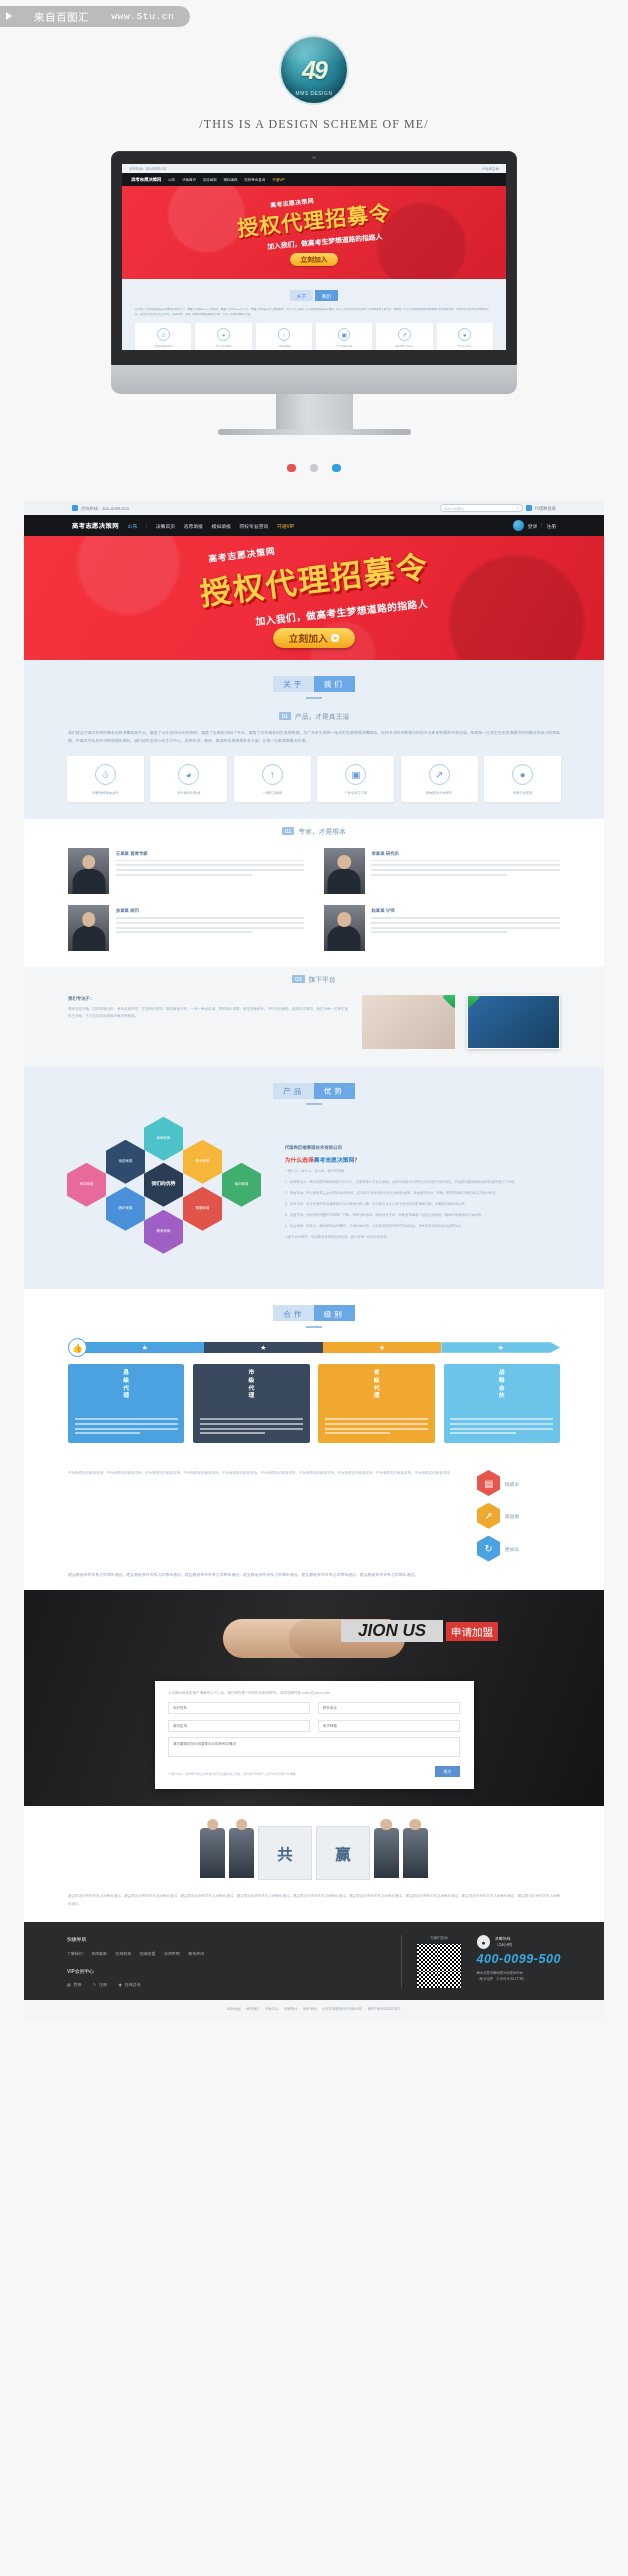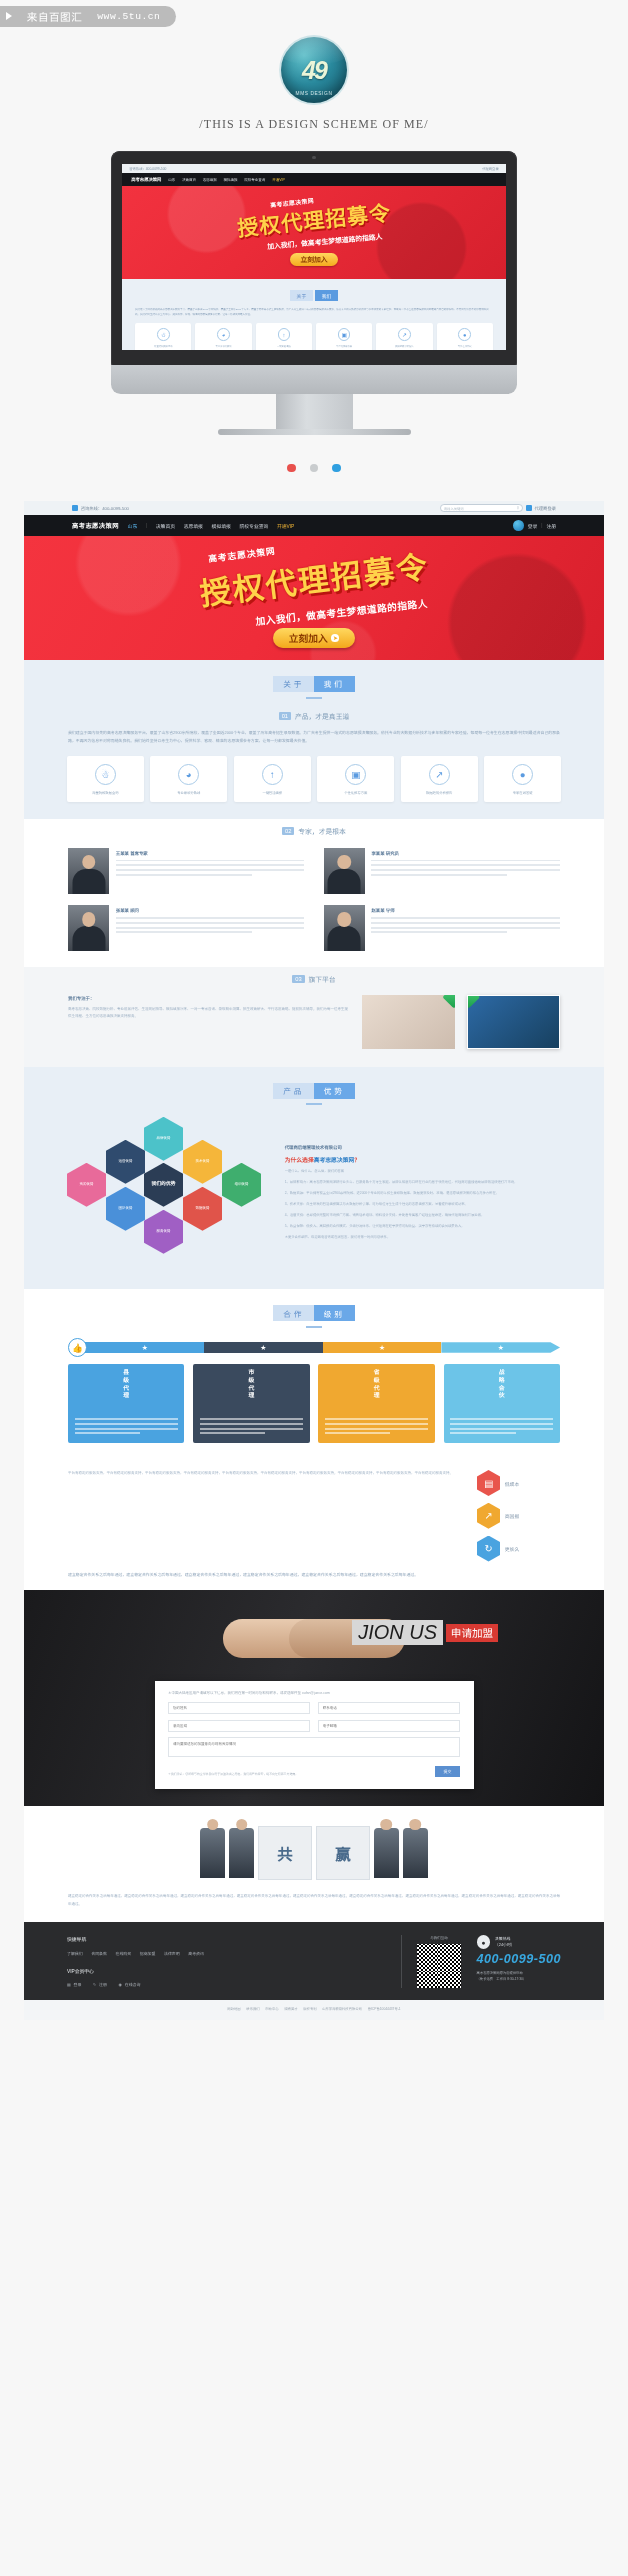--- a/index.html
+++ b/index.html
@@ -8,21 +8,21 @@
     width: 628px;
     background: #f7f7f7;
     font-family: "Liberation Sans", "DejaVu Sans", sans-serif;
     -webkit-font-smoothing: antialiased;
   }
   body { width: 628px; overflow-x: hidden; }
 
   
   .watermark {
     position: absolute; top: 5.8px; left: 0;
-    display: flex; align-items: center; gap: 15px;
+    display: flex; align-items: center; gap: 22px;
     background: rgba(150,150,150,.62);
     color: #fff; padding: 2.9px 15.5px 2.9px 5.8px;
     border-radius: 0 11.6px 11.6px 0;
     font-size: 10.6px; letter-spacing: 0.5px;
     z-index: 50;
   }
   .watermark .tri {
     width: 0; height: 0;
     border-left: 6.8px solid #fff;
     border-top: 4.8px solid transparent;
@@ -250,22 +250,22 @@
   .srv .sic .sl { font-size:4.8px;color:#7f94a9;}
 
   
   .contact { position:relative; background:linear-gradient(110deg,#1a1a1c 0%,#2b2b2e 45%,#141416 100%);
      padding:13.5px 0 17.4px; overflow:hidden;}
   .hands { height:70px; position:relative; display:flex;align-items:center;justify-content:center;}
   .hands .h1,.hands .h2 { width:116px;height:39px;border-radius:19.3px;
      background:linear-gradient(180deg,#e8cbb0,#c69b79);}
   .hands .h2 { margin-left:-50px; background:linear-gradient(180deg,#dcbda1,#b88c6a);}
   .joinus { position:absolute; right:106px; top:17.4px; display:flex; gap:2.9px; align-items:center;}
-  .joinus .jn { background:#d7d7d7; color:#1d1d1d; font-size:20px; font-weight:normal;
-     padding:1px 6px; font-style:italic;}
+  .joinus .jn { background:#d7d7d7; color:#1d1d1d; font-size:17px; font-weight:bold;
+     padding:1px 17px; font-style:italic;}
   .joinus .jr { background:#d83a33; color:#fff; font-size:10.6px; font-weight:normal; padding:1.9px 4.8px;}
   .form-card { width:319px; margin:7.7px auto 0; background:#fff; padding:9.7px 13.5px 11.6px;
      box-shadow:0 1.9px 7.7px rgba(0,0,0,.35);}
   .form-card .fhint { font-size:3.5px;color:#9aa7b4;margin-bottom:6.8px;}
   .form-card .frow { display:flex; gap:7.7px; margin-bottom:5.8px;}
   .form-card input, .form-card textarea {
      flex:1; border:1px solid #dfe4e9; font-size:3.5px; padding:2.9px 3.9px; color:#8b98a5;
      font-family:"Liberation Sans",sans-serif; background:#fff;}
   .form-card textarea { width:100%; height:19.3px; resize:none;}
   .form-card .fbot { display:flex;align-items:flex-end;justify-content:space-between;margin-top:4.8px;}

